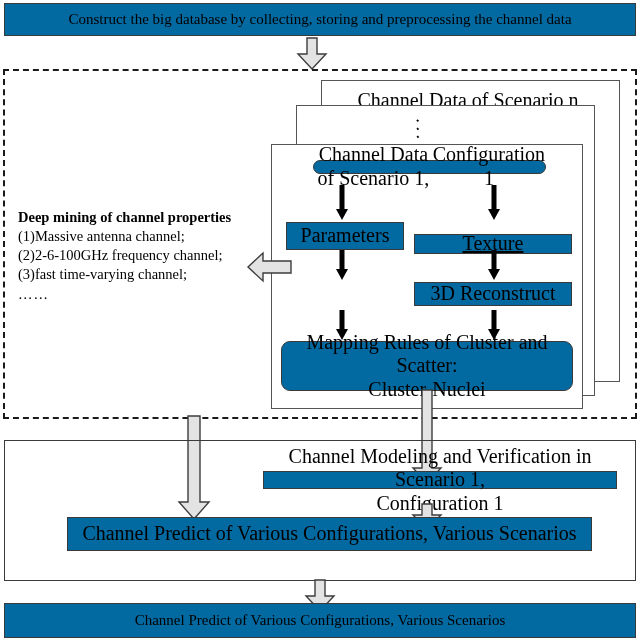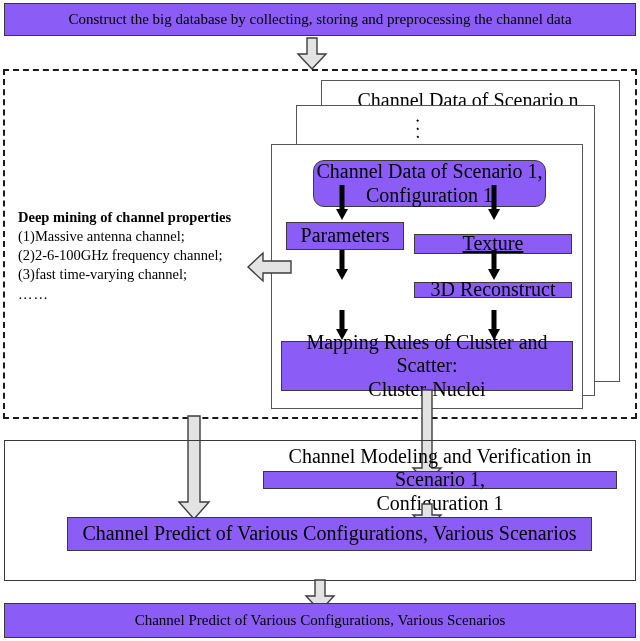--- a/index.html
+++ b/index.html
@@ -11,21 +11,21 @@
     position:relative;
     width:640px;
     height:641px;
     overflow:hidden;
     background:#fff;
   }
   .box{
     position:absolute;
     box-sizing:border-box;
     border:1.6px solid #3a3a3a;
-    background:#8b5cf6;
+    background:#0369a1;
     display:flex;
     align-items:center;
     justify-content:center;
     text-align:center;
     line-height:1.18;
   }
   .box.card{
     display:block;
     border:1.5px solid #555;
     background:#fff;
@@ -100,21 +100,21 @@
   <div class="box card" style="left:321px;top:80px;width:299px;height:302px;">
     <span class="card-label t14" style="top:8px;">Channel Data of Scenario n, Configuration n</span>
   </div>
 
   <div class="box card" style="left:296px;top:105px;width:299px;height:291px;">
     <span class="ellipsis-diag" style="left:112px;top:14px;">⋰</span>
   </div>
 
   <div class="box card" style="left:271px;top:144px;width:312px;height:265px;"></div>
 
-  <div class="box t14" style="left:313px;top:160px;width:233px;height:47px;flex-direction:column;border-radius:11px;">
+  <div class="box t14" style="left:313px;top:160px;width:233px;height:14px;flex-direction:row;border-radius:11px;">
     <span>Channel Data of Scenario 1,</span>
     <span>Configuration 1</span>
   </div>
 
   <div class="blkarrow" style="left:334px;top:185px;width:16px;height:36px;">
     <div class="shaft" style="top:0;width:5px;height:26px;"></div>
     <div class="head" style="top:24px;"></div>
   </div>
   <div class="blkarrow" style="left:486px;top:185px;width:16px;height:36px;">
     <div class="shaft" style="top:0;width:5px;height:26px;"></div>
@@ -130,34 +130,34 @@
 
   <div class="blkarrow" style="left:334px;top:250px;width:16px;height:32px;">
     <div class="shaft" style="top:0;width:5px;height:21px;"></div>
     <div class="head" style="top:19px;"></div>
   </div>
   <div class="blkarrow" style="left:486px;top:250px;width:16px;height:32px;">
     <div class="shaft" style="top:0;width:5px;height:21px;"></div>
     <div class="head" style="top:19px;"></div>
   </div>
 
-  <div class="box t14" style="left:414px;top:282px;width:158px;height:16px;">
+  <div class="box t14" style="left:414px;top:282px;width:158px;height:24px;">
     <span>3D Reconstruct</span>
   </div>
 
   <div class="blkarrow" style="left:334px;top:310px;width:16px;height:32px;">
     <div class="shaft" style="top:0;width:5px;height:21px;"></div>
     <div class="head" style="top:19px;"></div>
   </div>
   <div class="blkarrow" style="left:486px;top:310px;width:16px;height:32px;">
     <div class="shaft" style="top:0;width:5px;height:21px;"></div>
     <div class="head" style="top:19px;"></div>
   </div>
 
-  <div class="box t14" style="left:281px;top:341px;width:292px;height:50px;flex-direction:column;">
+  <div class="box t14" style="left:281px;top:341px;width:292px;height:50px;flex-direction:column;border-radius:9px;">
     <span>Mapping Rules of Cluster and Scatter:</span>
     <span>Cluster-Nuclei</span>
   </div>
 
   <div class="leftblock" style="left:18px;top:208px;">
     <div style="font-weight:bold;">Deep mining of channel properties</div>
     <div>(1)Massive antenna channel;</div>
     <div>(2)2-6-100GHz frequency channel;</div>
     <div>(3)fast time-varying channel;</div>
     <div style="letter-spacing:1px;">……</div>

